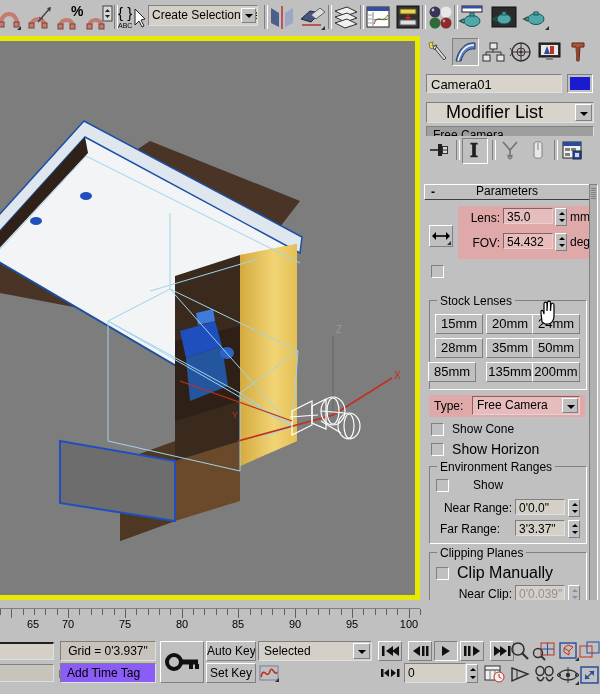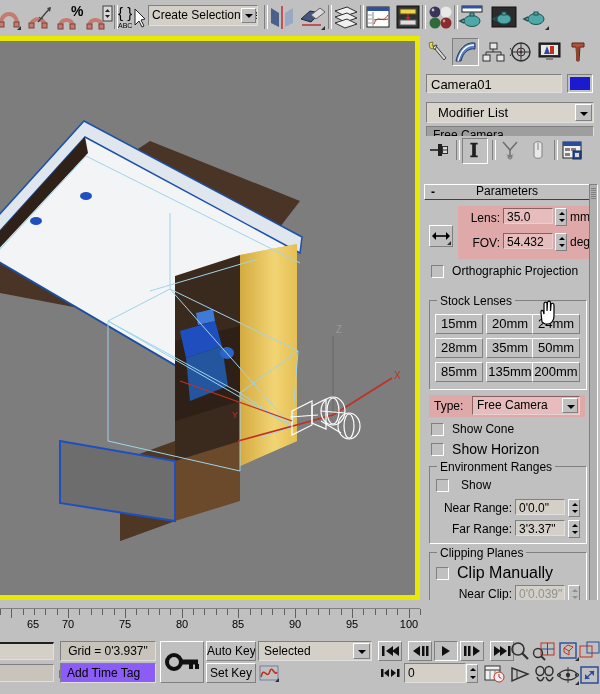--- a/index.html
+++ b/index.html
@@ -49,21 +49,21 @@
     border:1px solid;border-color:#808080 #dfdfdf #dfdfdf #808080;background:#d8d4cc;
     line-height:19px;padding:0 4px;font-size:13px;box-sizing:border-box;}
   .swatch-out{position:absolute;left:141px;top:0;width:26px;height:19px;
     border:1px solid;border-color:#808080 #ffffff #ffffff #808080;background:#c0c0c0;
     box-sizing:border-box;padding:2px;}
   .swatch{width:100%;height:100%;}
 
   .modlist{position:absolute;left:6px;top:66px;width:168px;height:21px;
     border:1px solid;border-color:#808080 #dfdfdf #dfdfdf #808080;background:#d8d4cc;
     box-sizing:border-box;}
-  .modlist span{display:block;line-height:19px;padding-left:11px;font-size:13px;}
+  .modlist span{display:block;line-height:19px;padding-left:19px;font-size:18px;}
   .dd-btn{position:absolute;right:1px;top:1px;width:17px;height:17px;
     border:1px solid;border-color:#ffffff #808080 #808080 #ffffff;background:#c0c0c0;
     box-sizing:border-box;}
   .dd-arrow{position:absolute;left:4px;top:7px;width:0;height:0;
     border-left:4px solid transparent;border-right:4px solid transparent;border-top:4px solid #000;}
 
   .stackwin{position:absolute;left:6px;top:90px;width:168px;height:19px;
     border:1px solid;border-color:#808080 #dfdfdf #dfdfdf #808080;background:#9e9e9e;
     box-sizing:border-box;overflow:hidden;}
   .stackitem{font-size:12px;line-height:17px;padding-left:6px;color:#000;}
@@ -506,34 +506,33 @@
         <div class="field" style="position:absolute;left:79px;top:27px;width:50px;background:#e6bcbc;border-color:#8a6060 #e6d0d0 #e6d0d0 #8a6060;">54.432</div>
         <div class="spin" style="left:131px;top:27px;">
           <div class="up"></div>
             <div class="dn"></div>
         </div>
         <div style="position:absolute;left:146px;top:28px;font-size:12px;line-height:16px;">deg.</div>
       </div>
 
       <div style="position:relative;height:20px;padding-left:7px;">
         <span class="chk"></span>
-        <span style="font-size:12px;margin-left:5px;vertical-align:middle;">Orthographic Projection</span>
       </div>
 
       <div style="position:relative;height:95px;margin-top:16px;">
         <div class="group" style="left:5px;top:0;width:156px;height:88px;">
           <div class="group-title">Stock Lenses</div>
         </div>
         <div class="lensbtn" style="left:11px;top:14px;">15mm</div>
         <div class="lensbtn" style="left:62px;top:14px;">20mm</div>
         <div class="lensbtn" style="left:108px;top:14px;">24mm</div>
         <div class="lensbtn" style="left:11px;top:38px;">28mm</div>
         <div class="lensbtn" style="left:62px;top:38px;">35mm</div>
         <div class="lensbtn" style="left:108px;top:38px;">50mm</div>
-        <div class="lensbtn" style="left:11px;top:62px;">85mm</div>
+        <div class="lensbtn" style="left:4px;top:62px;">85mm</div>
         <div class="lensbtn" style="left:62px;top:62px;">135mm</div>
         <div class="lensbtn" style="left:108px;top:62px;">200mm</div>
 
         <div style="position:absolute;left:112px;top:-2px;">
           <svg width="24" height="28" viewBox="0 0 24 28">
             <path d="M6 24 L5 15 C4.5 12 7 11.5 7.5 14 L8 16 L8 6 C8 3.5 11 3.5 11 6 L11 13 L11.5 5
                      C11.5 2.5 14.5 2.5 14.5 5 L14.5 13 L15 7 C15 4.5 18 4.8 18 7.3 L18 18
                      C18 23 15 26 12 26 L9 26 Z" fill="#ffffff" stroke="#000000" stroke-width="1.2"></path>
           </svg>
         </div>
@@ -559,29 +558,29 @@
         <span class="chk"></span>
         <span style="font-size:14px;margin-left:5px;vertical-align:middle;">Show Horizon</span>
       </div>
 
       <div style="position:relative;height:82px;margin-top:6px;">
         <div class="group" style="left:5px;top:0;width:156px;height:76px;">
           <div class="group-title">Environment Ranges</div>
         </div>
         <div style="position:absolute;left:12px;top:12px;">
           <span class="chk"></span>
-          <span style="font-size:12px;margin-left:9px;vertical-align:middle;">Show</span>
+          <span style="font-size:12px;margin-left:21px;vertical-align:middle;">Show</span>
         </div>
         <div style="position:absolute;left:12px;top:34px;width:76px;text-align:right;font-size:12px;line-height:17px;">Near Range:</div>
         <div class="field" style="position:absolute;left:91px;top:33px;width:50px;">0'0.0"</div>
         <div class="spin" style="left:144px;top:33px;">
           <div class="up"></div>
             <div class="dn"></div>
         </div>
-        <div style="position:absolute;left:12px;top:55px;width:76px;text-align:right;font-size:12px;line-height:17px;">Far Range:</div>
+        <div style="position:absolute;left:0;top:55px;width:76px;text-align:right;font-size:12px;line-height:17px;">Far Range:</div>
         <div class="field" style="position:absolute;left:91px;top:54px;width:50px;">3'3.37"</div>
         <div class="spin" style="left:144px;top:54px;">
           <div class="up"></div>
             <div class="dn"></div>
         </div>
       </div>
 
       <div style="position:relative;height:80px;margin-top:4px;">
         <div class="group" style="left:5px;top:0;width:156px;height:74px;">
           <div class="group-title">Clipping Planes</div>

